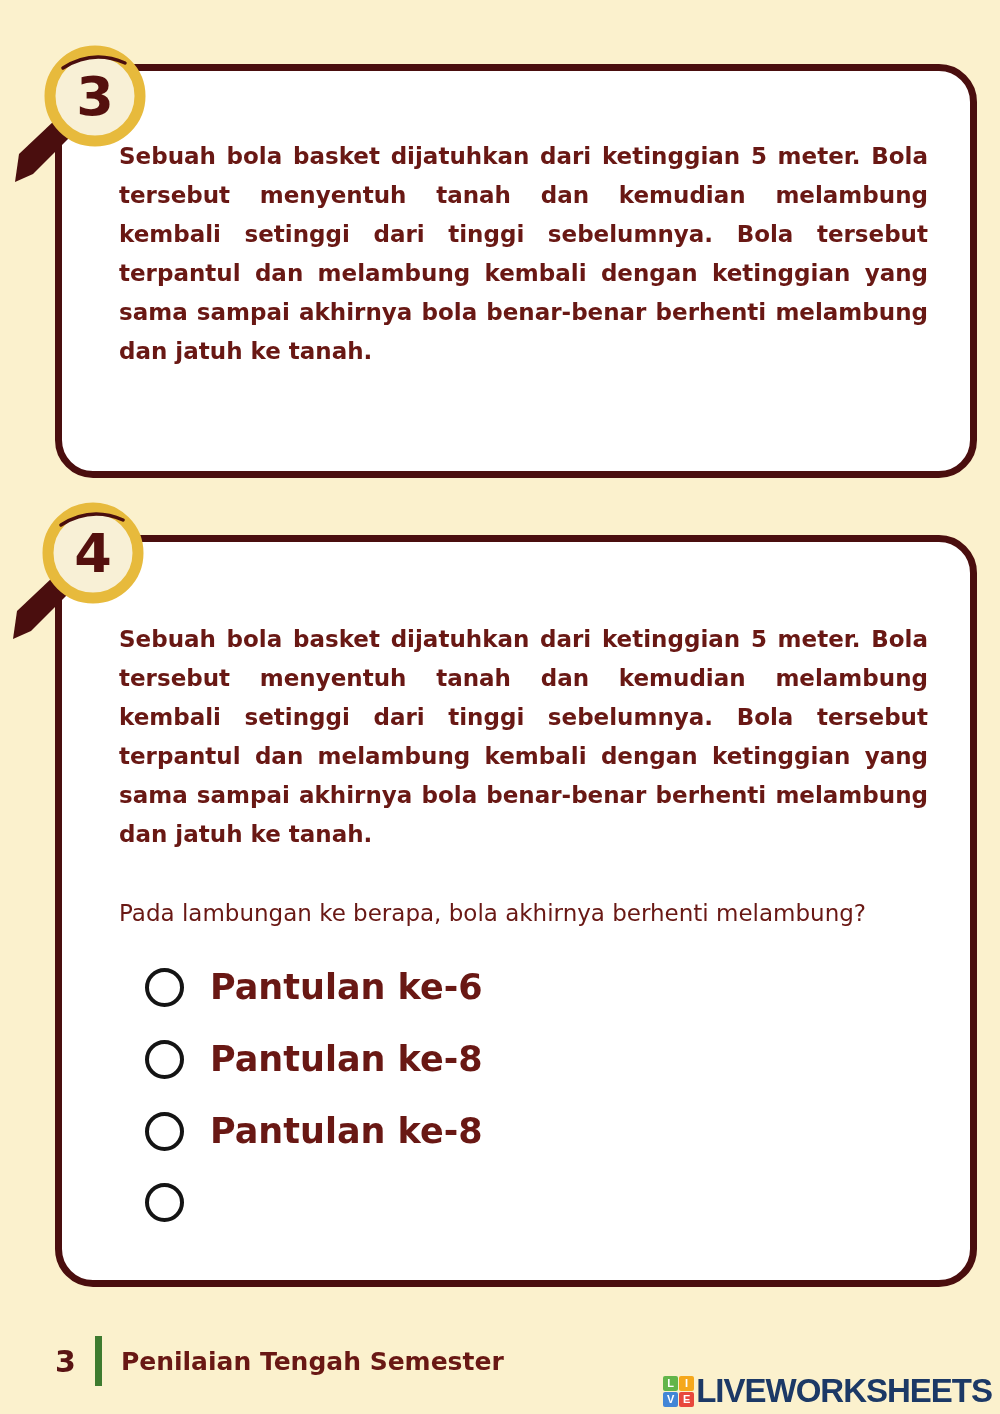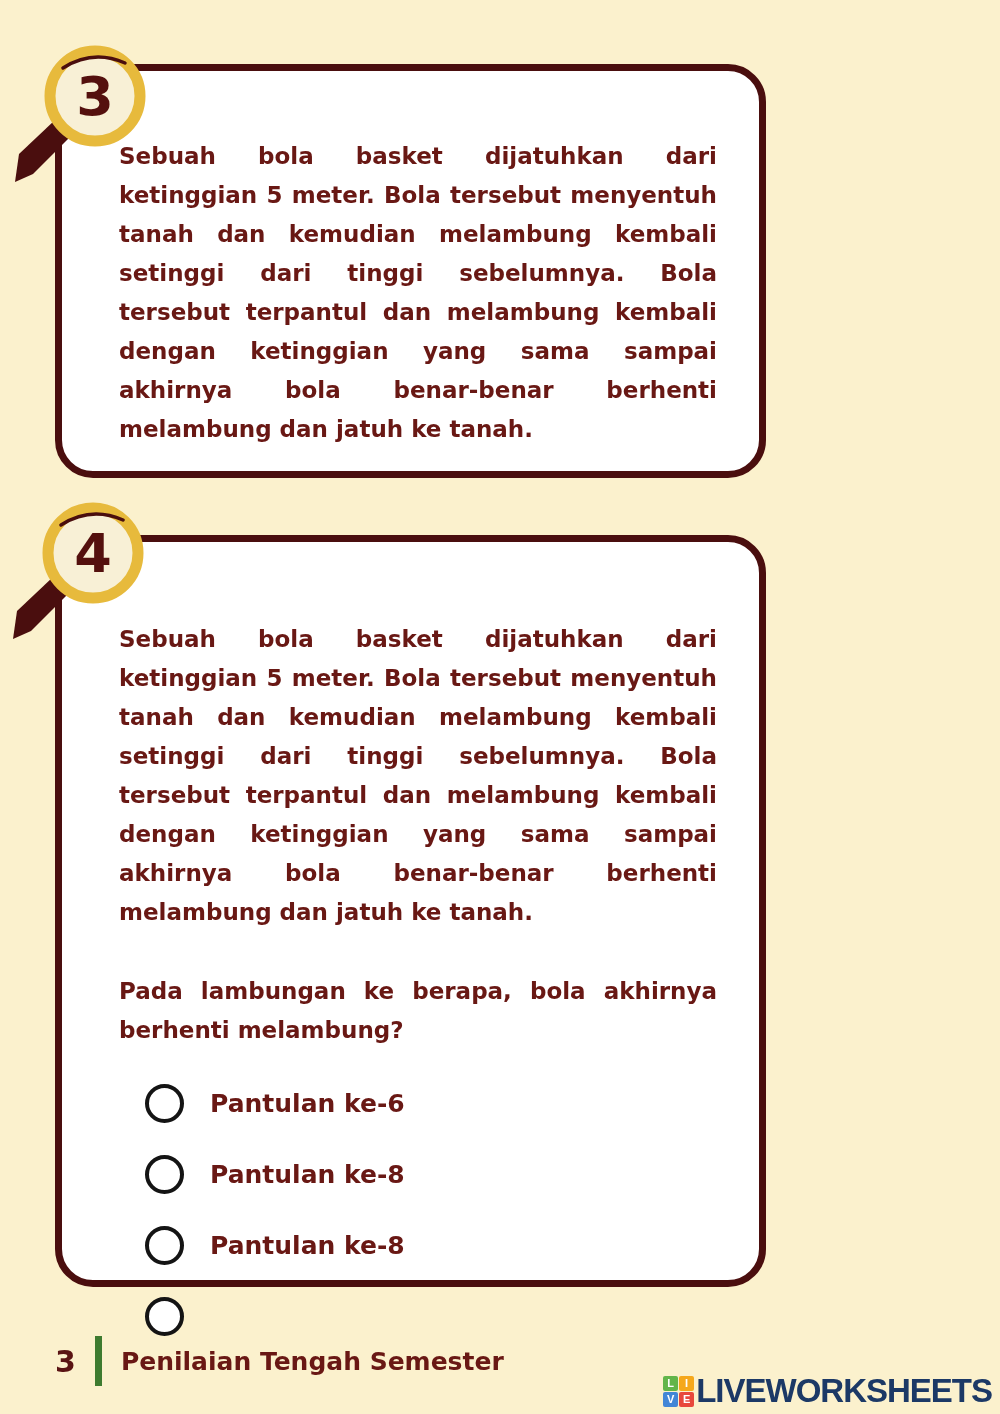--- a/index.html
+++ b/index.html
@@ -3,21 +3,21 @@
 <meta charset="utf-8">
 <style>
   * { margin:0; padding:0; box-sizing:border-box; }
   html,body { width:1000px; }
   body { font-family:"DejaVu Sans", sans-serif; }
   #page {
     position:relative; width:1000px; height:1414px;
     background:#FBF1CD; overflow:hidden;
   }
   .card {
-    position:absolute; left:55px; width:711px;
+    position:absolute; left:55px; width:922px;
     background:#ffffff; border:7px solid #4A0E0E; border-radius:38px;
   }
   #card3 { top:64px;  height:414px; }
   #card4 { top:535px; height:752px; }
   .card-inner { padding:0 42px 0 57px; }
 
   .badge { position:absolute; width:160px; height:180px; z-index:3; }
   #badge3 { left:13px; top:22px; }
   #badge4 { left:11px; top:479px; }
 
@@ -33,31 +33,31 @@
     font-size:23px; font-weight:bold; color:#691814; white-space:nowrap;
   }
   .answer-box {
     width:102px; height:41px; margin:0 13px;
     border:2px solid #1b1b1b; border-radius:2px; background:#fff;
     font-size:22px; font-weight:bold; color:#222; text-align:center;
     font-family:"DejaVu Sans", sans-serif; flex:0 0 auto;
   }
 
   .question {
-    margin-top:40px; font-size:23px; line-height:39px; font-weight:bold;
+    margin-top:40px; font-size:23px; line-height:39px; font-weight:normal;
     color:#691814; text-align:justify;
   }
   .options { margin-top:34px; margin-left:26px; }
   .option { display:flex; align-items:center; margin-bottom:32px; cursor:pointer; }
   .radio {
     width:39px; height:39px; border:4.5px solid #141414; border-radius:50%;
     background:#fff; flex:0 0 auto;
   }
   .option-label {
-    margin-left:26px; font-size:25px; font-weight:bold; color:#691814;
+    margin-left:26px; font-size:35px; font-weight:bold; color:#691814;
   }
 
   .footer {
     position:absolute; left:55px; top:1336px;
     display:flex; align-items:center;
   }
   .footer-num { font-size:30px; font-weight:bold; color:#5A1414; }
   .footer-bar {
     width:7px; height:50px; background:#3E7B2F;
     margin-left:19px; margin-right:19px;

